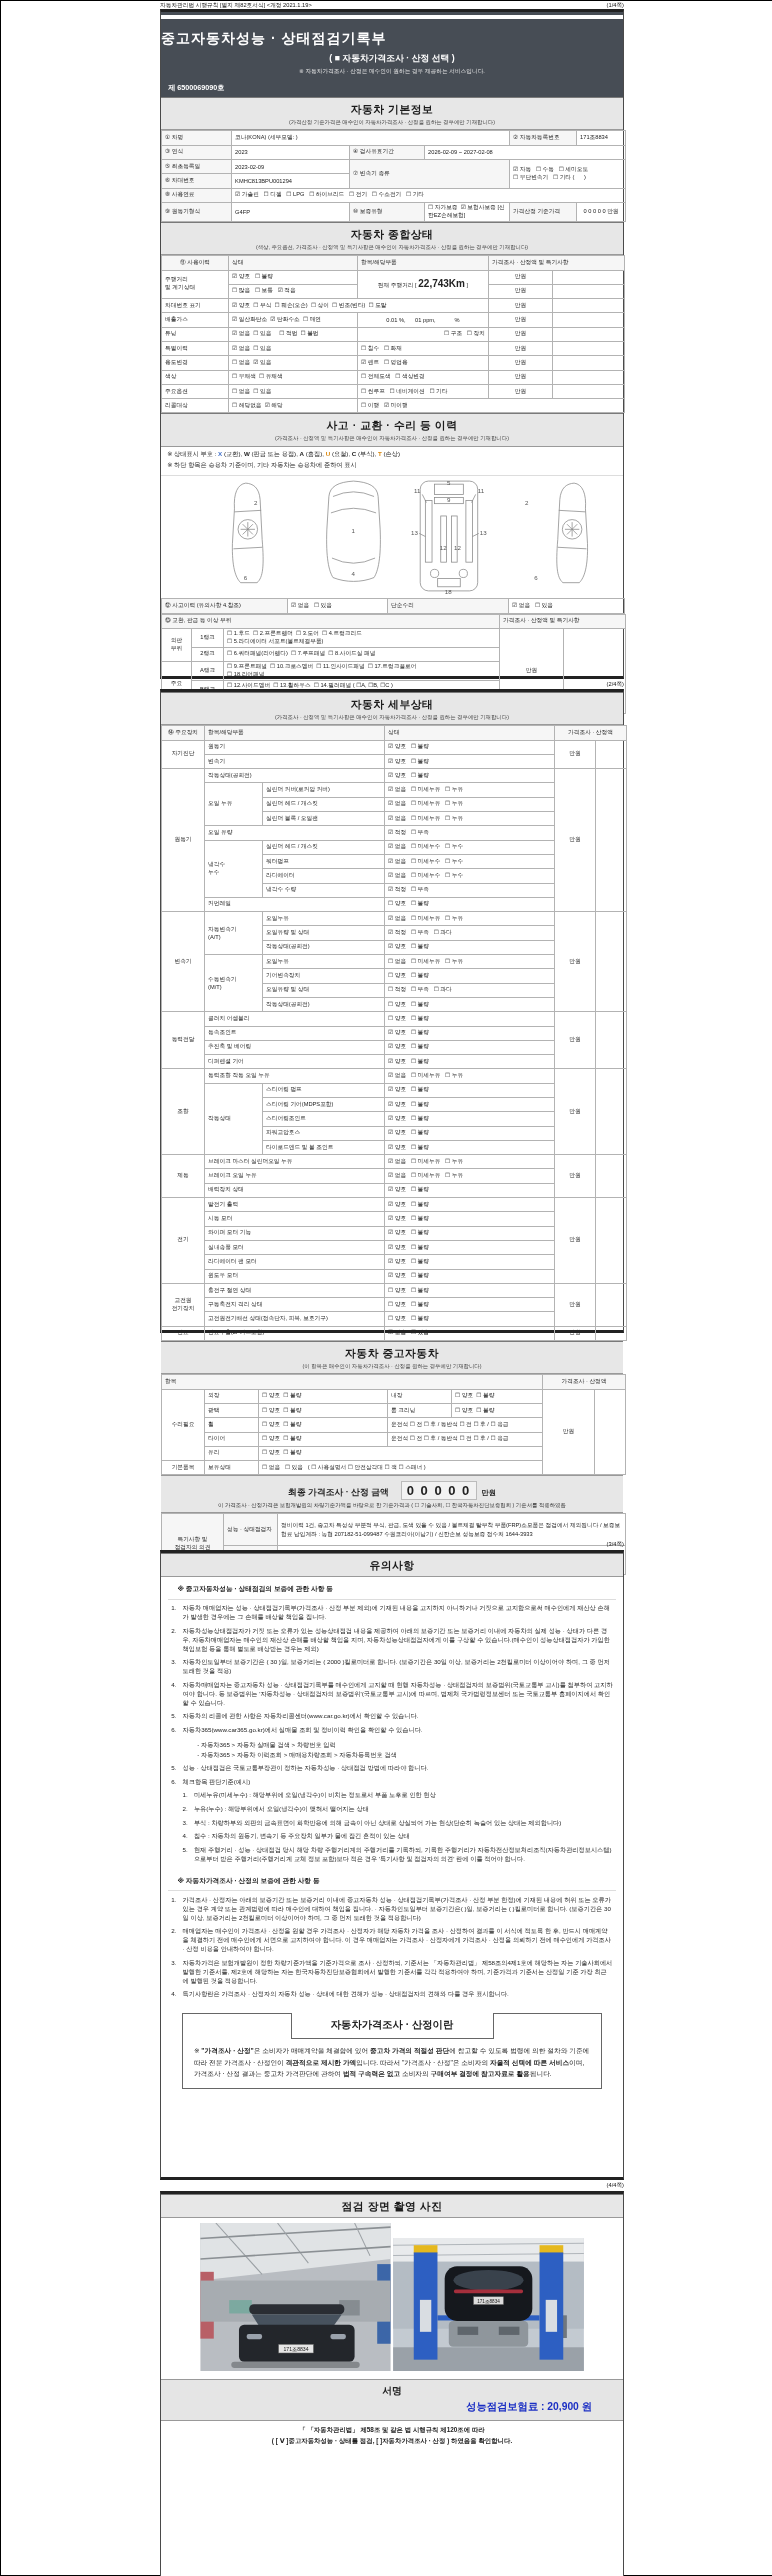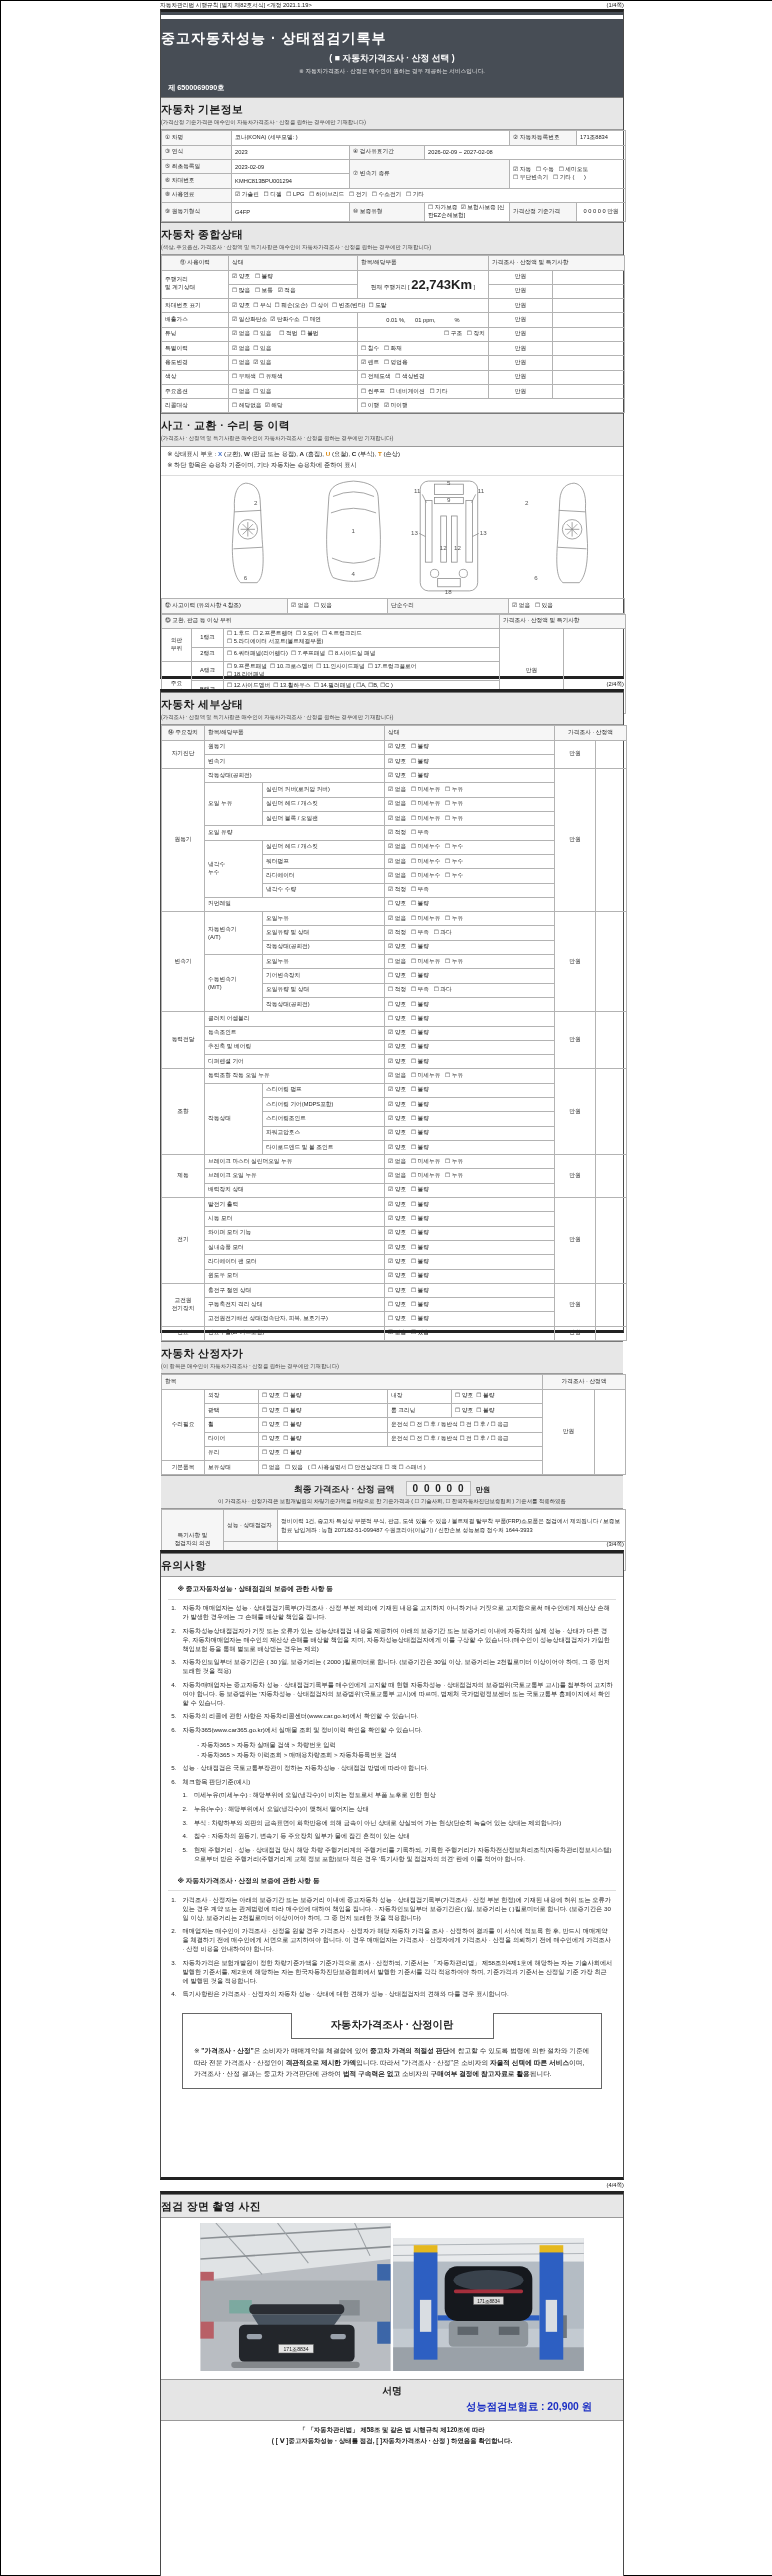--- a/index.html
+++ b/index.html
@@ -8,42 +8,42 @@
   .meta-row{position:absolute;top:2.1px;left:160px;width:464px;display:flex;justify-content:space-between;font-size:5.7px;color:#111;}
   .pagemark{position:absolute;left:160px;width:464px;text-align:right;font-size:5.7px;color:#111;}
   .pageblock{position:absolute;left:160px;width:464px;background:#fff;box-sizing:border-box;border-left:1px solid #4a4a4a;border-right:1px solid #4a4a4a;border-top:3.1px solid #222;border-bottom:3.1px solid #222;}
   
   .dark{background:#474d55;color:#fff;padding:1.5px 0 4.1px;}
   .dark .stripe{height:3.6px;background:#fff;margin-top:1.5px;}
   .dark .t1{text-align:left;font-size:14px;font-weight:bold;letter-spacing:1px;margin-top:11.3px;}
   .dark .t2{text-align:center;font-size:8.8px;font-weight:bold;margin-top:4.6px;}
   .dark .t3{text-align:center;font-size:5.7px;color:#e9e9e9;margin-top:3.1px;}
   .dark .docno{font-size:7.2px;font-weight:bold;padding:7.2px 0 0 7.2px;}
-  .sec-head{background:#e7e7e7;border-top:1px solid #7a7a7a;border-bottom:0.5px solid #9a9a9a;padding:4.6px 0 3.6px;font-family:Liberation Serif, serif;}
+  .sec-head{background:#e7e7e7;border-top:1px solid #7a7a7a;border-bottom:0.5px solid #9a9a9a;text-align:center;padding:4.6px 0 3.6px;}
   .sec-head .tt{font-size:10.8px;font-weight:bold;letter-spacing:0.5px;color:#1c1c1c;}
   .sec-head .nt{font-size:5.4px;color:#444;margin-top:2.1px;}
   table.t{border-collapse:collapse;width:100%;table-layout:fixed;}
   table.t td{border:0.5px solid #b3b3b3;font-size:5.7px;padding:1px 3.1px;height:11.3px;vertical-align:middle;overflow:hidden;}
   table.t td.lbl{background:#f6f6f6;}
   .opts{white-space:pre-wrap;}
   .pre{white-space:pre-wrap;}
   .ctr{text-align:center;}
   .dt td{height:10.3px;}
   .legend-wrap{padding:3.6px 6.2px 2.6px;font-size:6.2px;border-bottom:0.5px solid #ddd;}
   .legend-wrap div{margin-bottom:2.1px;}
   .c-x{color:#3f6fca;font-weight:bold;}
   .c-w{font-weight:bold;}
   .c-u{color:#d9860a;font-weight:bold;}
   .c-t{color:#d9860a;font-weight:bold;}
   .c-p{font-weight:bold;}
   .diagram-box{padding:2.1px 0 1px;text-align:center;}
-  .mileage-big{font-size:13px;font-weight:bold;}
+  .mileage-big{font-size:10px;font-weight:bold;}
   .final-band{background:#e7e7e7;border-top:0.5px solid #999;border-bottom:0.5px solid #999;text-align:center;padding:4.1px 0 3.1px;}
   .final-band .row1{font-size:8.8px;font-weight:bold;}
-  .final-band .amt{display:inline-block;border:0.5px solid #bbb;background:#f2f2f2;padding:1px 5.2px;margin-left:9.3px;font-size:10px;letter-spacing:1.5px;}
+  .final-band .amt{display:inline-block;border:0.5px solid #bbb;background:#f2f2f2;padding:1px 5.2px;margin-left:9.3px;font-size:13px;letter-spacing:1.5px;}
   .final-band .unit{font-size:7.2px;font-weight:bold;margin-left:2.1px;}
   .final-band .nt{font-size:5.4px;color:#333;margin-top:2.6px;}
   .notice-body{padding:3.1px 7.2px 0;}
   .notice-sub{font-size:6.7px;font-weight:bold;padding:5.2px 2.1px 4.1px 9.3px;border-bottom:0.5px solid #ddd;margin-bottom:4.1px;}
   .n-item{display:flex;font-size:6.2px;line-height:1.45;margin:4.6px 3.1px;}
   .n-item .no{width:11.3px;flex:none;}
   .n-item .tx{flex:1;}
   .n-sub{margin-left:14.4px;}
   .n-dash{font-size:6.2px;line-height:1.5;margin:1.5px 3.1px 1.5px 29px;}
   .price-box{border:1px solid #666;margin:13.4px 20.6px 10.3px;padding:0 11.3px 8.2px;}
@@ -593,21 +593,21 @@
       <td class="ctr">연료</td>
       <td colspan="2">연료누출(LP가스포함)</td>
       <td class="opts">☑ 없음   ☐ 있음</td>
       <td class="ctr">만원</td>
       <td></td>
     </tr>
   </tbody>
     </table>
 
   <div class="sec-head">
-    <div class="tt">자동차 산정자가</div>
+    <div class="tt">자동차 중고자동차</div>
     <div class="nt">(이 항목은 매수인이 자동차가격조사 · 산정을 원하는 경우에만 기재합니다)</div>
   </div>
 
   <table class="t">
     <colgroup>
         <col style="width:43px">
         <col style="width:54px">
         <col style="width:129px">
         <col style="width:64px">
         <col style="width:91px">

